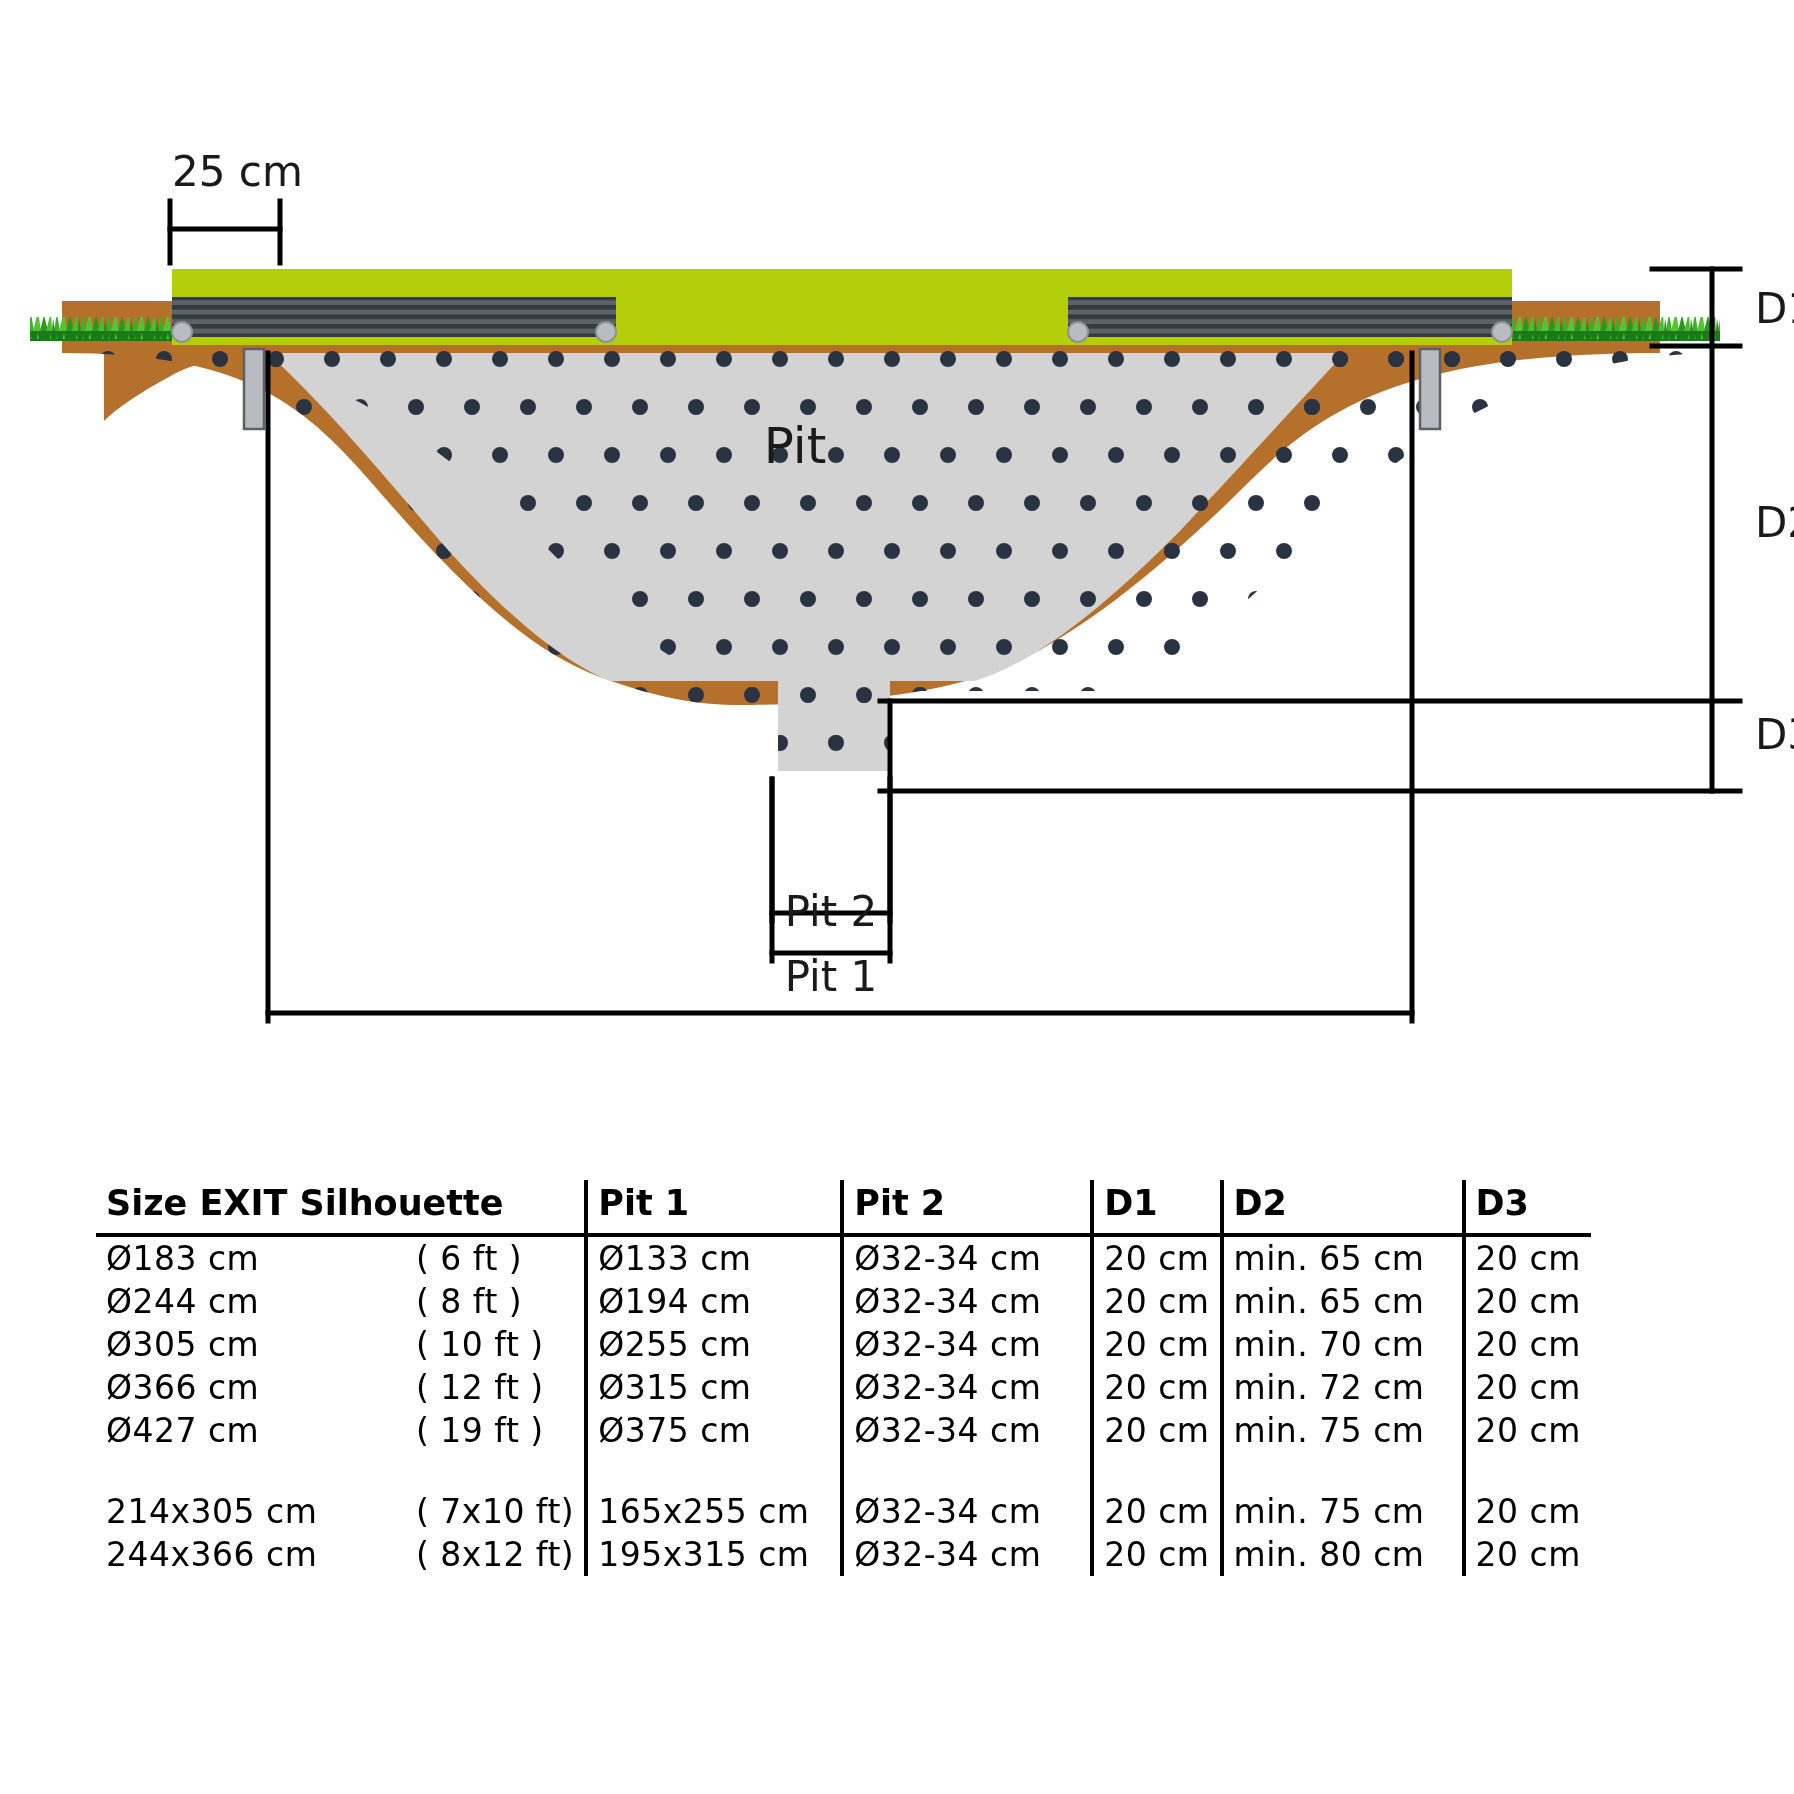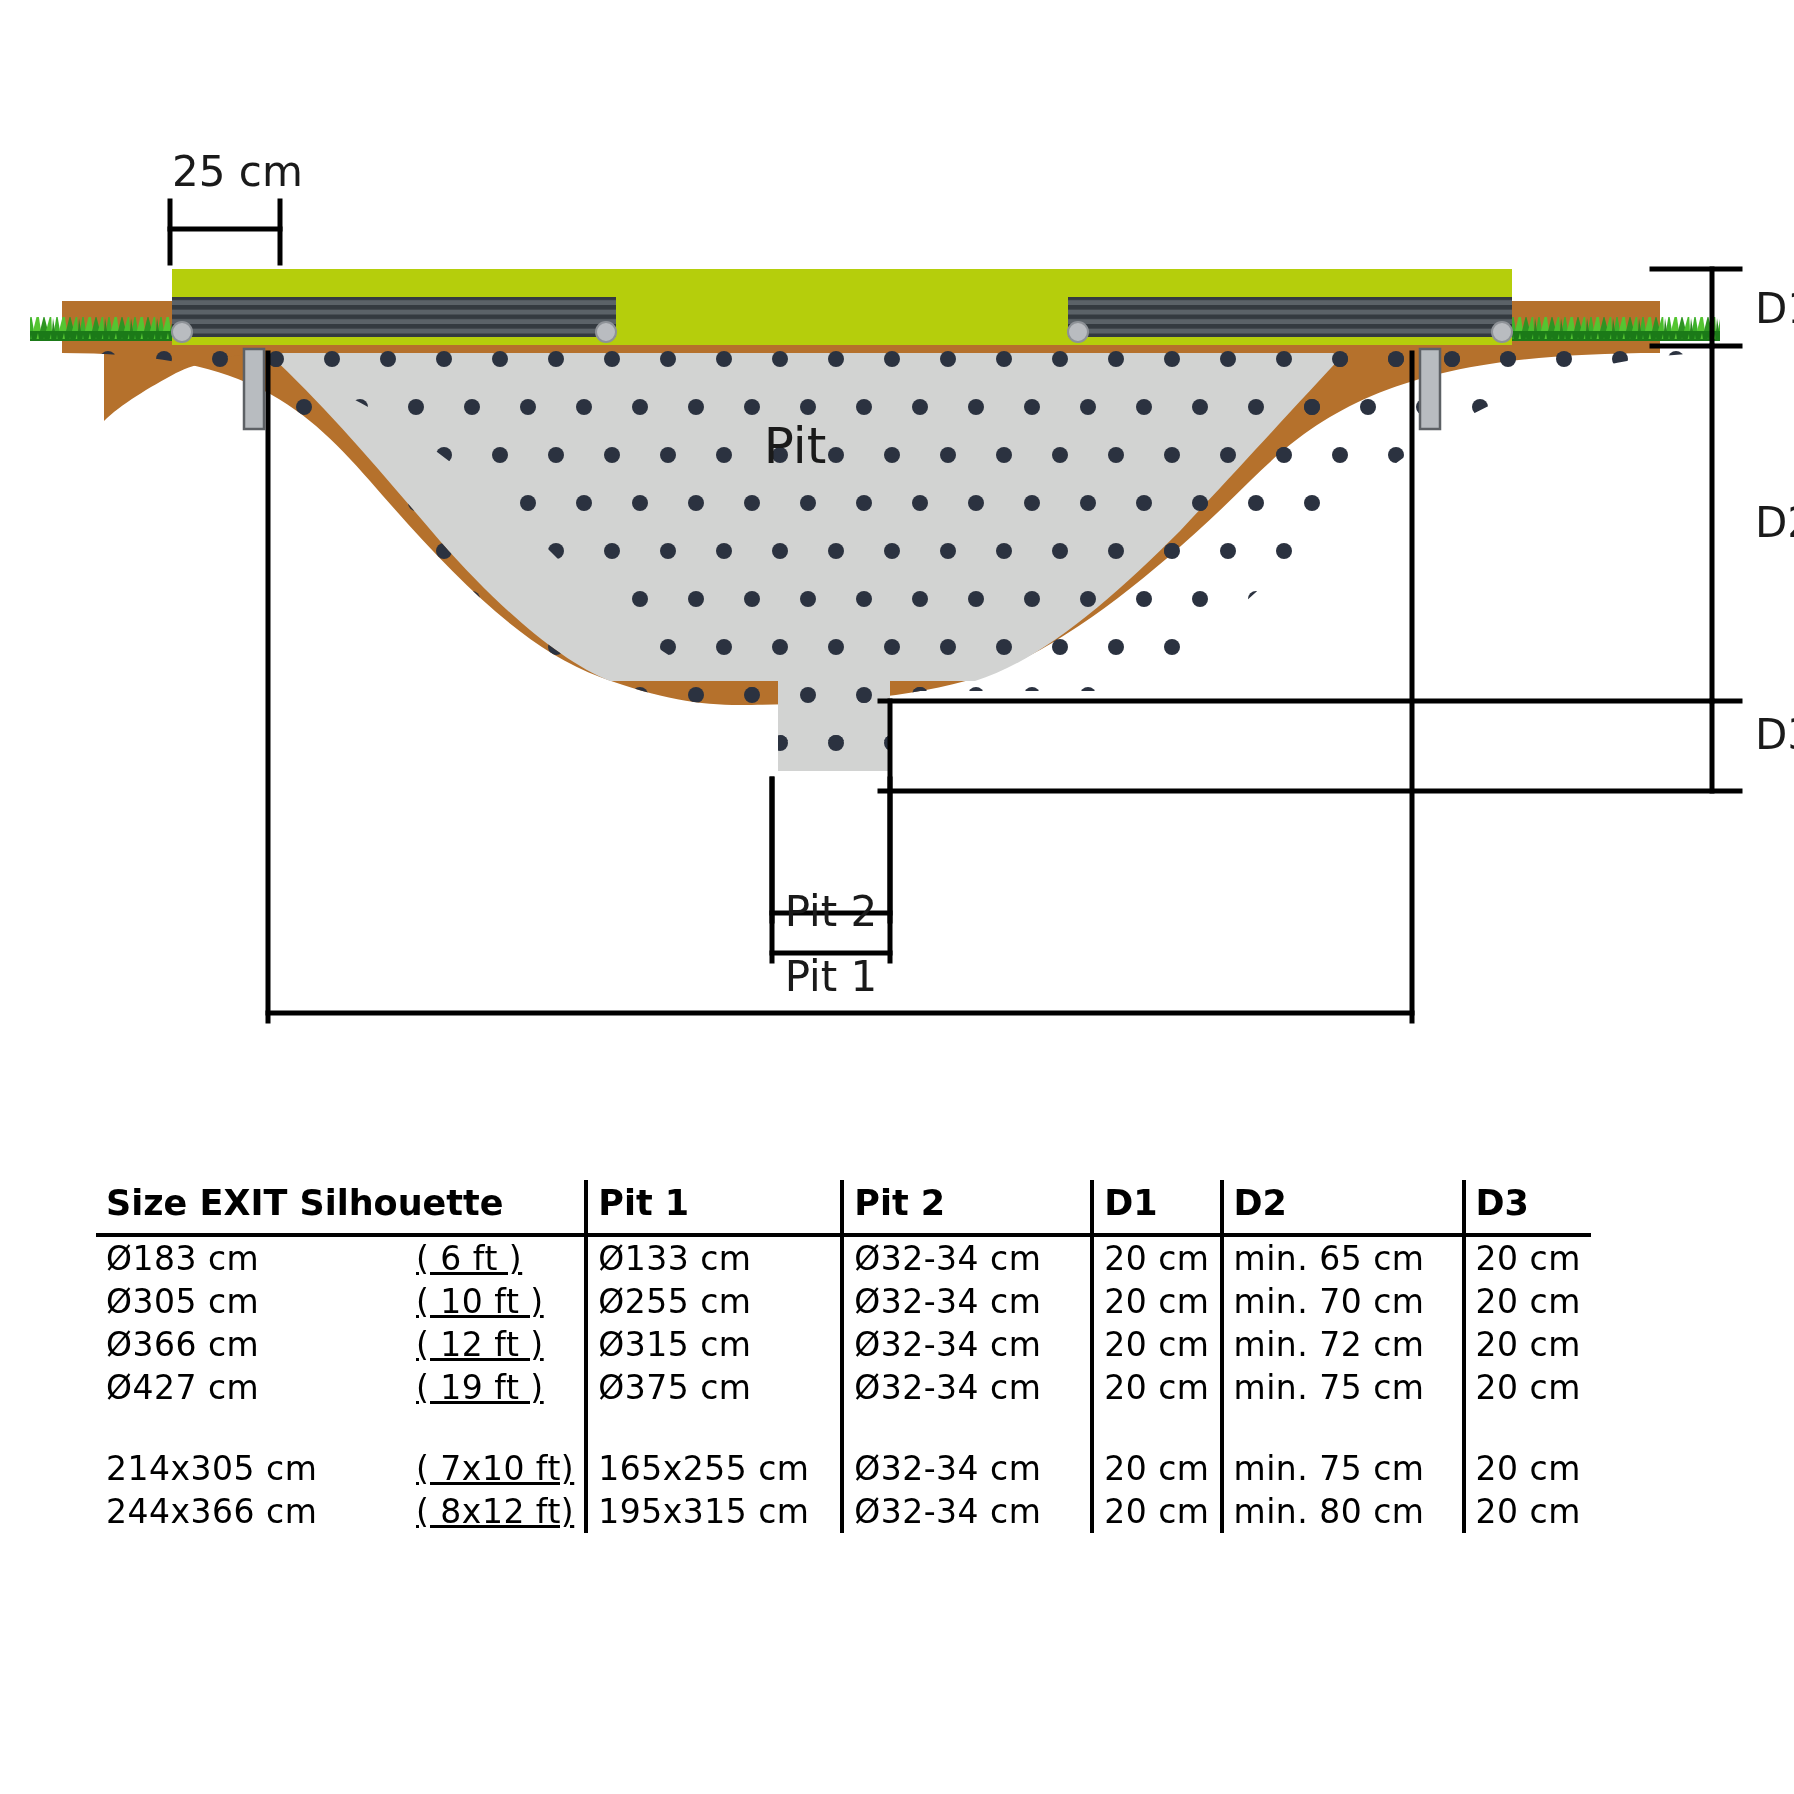--- a/index.html
+++ b/index.html
@@ -60,21 +60,21 @@
   }
   table.spec th.vline,
   table.spec td.vline {
     border-left: 4px solid #000;
   }
   table.spec tr.spacer td {
     height: 38px;
     padding: 0;
   }
   td.size-cell { min-width: 290px; }
-  td.ft-cell   { min-width: 130px; padding-left: 34px; text-decoration: underline;}
+  td.ft-cell   { min-width: 130px; padding-left: 34px;}
   th.size-head { min-width: 430px; }
   td.pit1-cell { min-width: 232px; }
   td.pit2-cell { min-width: 226px; }
   td.d1-cell   { min-width: 104px; }
   td.d2-cell   { min-width: 218px; }
   td.d3-cell   { min-width: 104px; }
 </style>
 </head>
 <body>
 
@@ -284,20 +284,29 @@
           <tr>
             <td class="size-cell">Ø183 cm</td>
             <td class="ft-cell">( 6 ft )</td>
             <td class="pit1-cell vline">Ø133 cm</td>
             <td class="pit2-cell vline">Ø32-34 cm</td>
             <td class="d1-cell vline">20 cm</td>
             <td class="d2-cell vline">min. 65 cm</td>
             <td class="d3-cell vline">20 cm</td>
           </tr>
           <tr>
+            <td class="size-cell">Ø244 cm</td>
+            <td class="ft-cell">( 8 ft )</td>
+            <td class="pit1-cell vline">Ø194 cm</td>
+            <td class="pit2-cell vline">Ø32-34 cm</td>
+            <td class="d1-cell vline">20 cm</td>
+            <td class="d2-cell vline">min. 65 cm</td>
+            <td class="d3-cell vline">20 cm</td>
+          </tr>
+          <tr>
             <td class="size-cell">Ø305 cm</td>
             <td class="ft-cell">( 10 ft )</td>
             <td class="pit1-cell vline">Ø255 cm</td>
             <td class="pit2-cell vline">Ø32-34 cm</td>
             <td class="d1-cell vline">20 cm</td>
             <td class="d2-cell vline">min. 70 cm</td>
             <td class="d3-cell vline">20 cm</td>
           </tr>
           <tr>
             <td class="size-cell">Ø366 cm</td>

